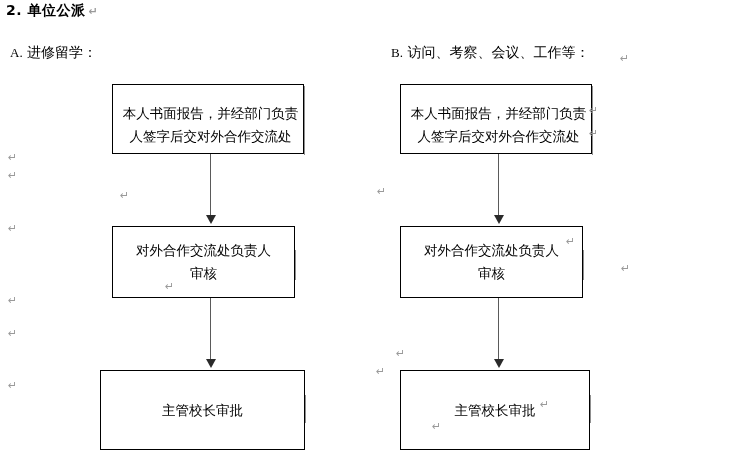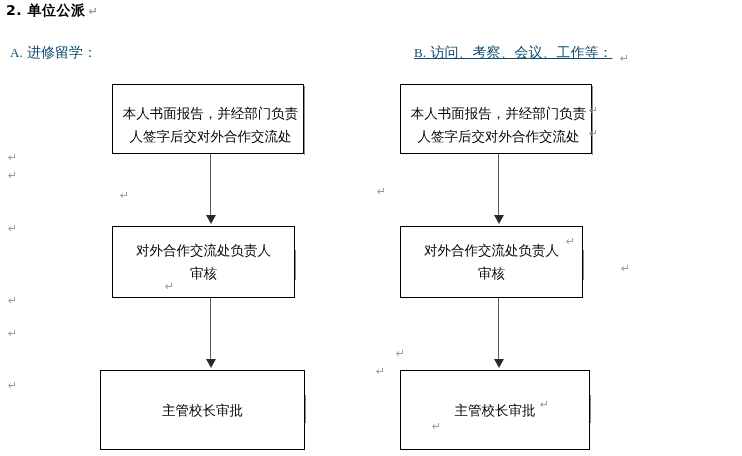--- a/index.html
+++ b/index.html
@@ -25,21 +25,21 @@
     top: 2px;
     font-size: 14px;
     font-weight: bold;
     color: #000000;
     letter-spacing: 0.5px;
     white-space: nowrap;
   }
   .sec-label {
     position: absolute;
     font-size: 14px;
-    color: #0c4a6e;
+    color: #000000;
     white-space: nowrap;
   }
   .sec-label .latin {
     font-family: "Liberation Serif", "DejaVu Serif", serif;
     font-size: 13px;
   }
 
   
   .pilcrow {
     position: absolute;
@@ -102,21 +102,21 @@
 
   <div class="doc-title">
     <span>2. 单位公派</span><span class="pilcrow" style="position:static;margin-left:3px;">↵</span>
   </div>
 
   <div class="sec-label" style="left:10px; top:44px;">
     <span class="latin">A.</span>
     <span>进修留学：</span>
   </div>
 
-  <div class="sec-label" style="left:414px; top:44px;text-decoration:underline;">
+  <div class="sec-label" style="left:391px; top:44px;">
     <span class="latin">B.</span>
     <span>访问、考察、会议、工作等：</span>
   </div>
   <div class="pilcrow" style="left:620px; top:53px;">↵</div>
 
   <div class="flow-box" style="left:112px; top:84px; width:192px; height:70px;">
     <div class="box-text left-align" style="top:17px;">本人书面报告，并经部门负责</div>
     <div class="box-text left-align" style="top:40px;">人签字后交对外合作交流处</div>
   </div>
   <div class="edge-shade" style="left:304px; top:86px; width:1px; height:69px;"></div>

